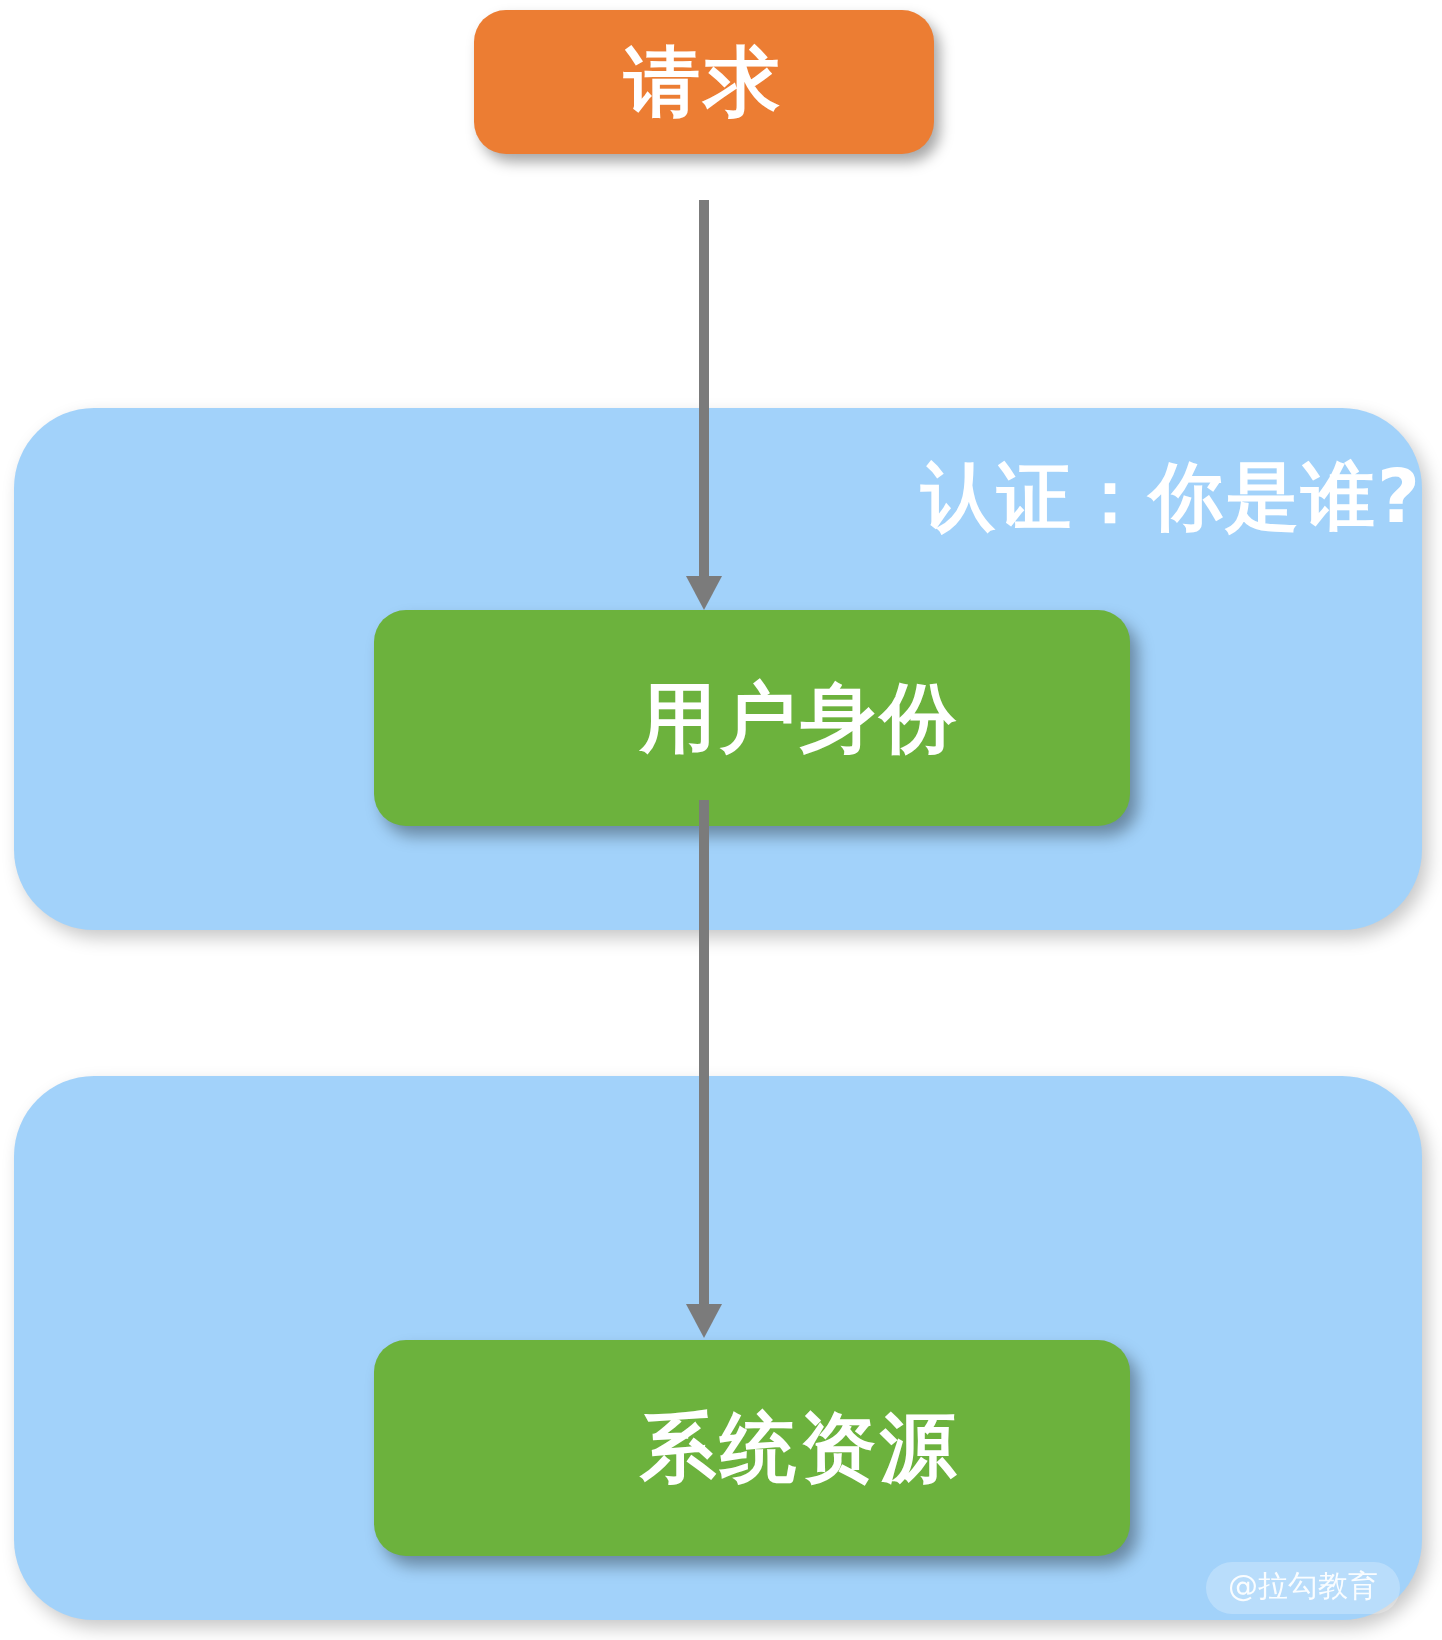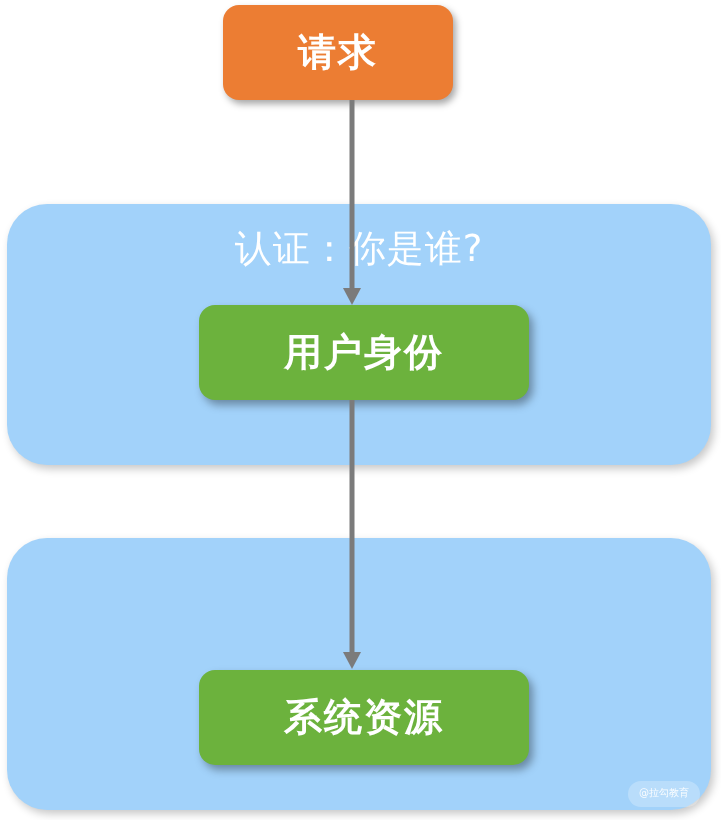--- a/index.html
+++ b/index.html
@@ -6,51 +6,52 @@
   .stage{
     position:relative;width:721px;height:820px;background:#ffffff;overflow:hidden;
     font-family:"DejaVu Sans","Liberation Sans",sans-serif;
   }
   .node{
     position:absolute;display:flex;align-items:center;justify-content:center;
     color:var(--text,#fff);font-weight:bold;font-size:38px;letter-spacing:2px;
     border-radius:16px;
   }
   .node-request{
-    left:223px;top:5px;width:230px;height:95px;
+    left:237px;top:5px;width:230px;height:72px;
     background:var(--request_node,#EC7D33);
     box-shadow:3px 4px 7px rgba(0,0,0,0.35);
     text-align:center;
   }
   .panel{
     position:absolute;left:7px;width:704px;
     background:var(--panel,#A2D2FA);border-radius:40px;
     box-shadow:3px 4px 9px rgba(0,0,0,0.22);
   }
   .panel-auth{top:204px;height:261px;}
   .panel-authz{top:538px;height:272px;}
   .panel-heading{
-    margin-top:20px;text-align:center;
-    color:var(--text,#fff);font-weight:normal;font-size:37px;letter-spacing:1px;
+    margin-top:20px;text-align:right;
+    color:var(--text,#fff);font-weight:bold;font-size:37px;letter-spacing:1px;
   }
   .node-entity{
     background:var(--entity_node,#6CB23D);
-    width:330px;height:95px;left:192px;
+    width:330px;height:108px;left:180px;
     box-shadow:4px 5px 8px rgba(0,0,0,0.35);
+    padding-left:48px;
   }
   .node-identity{top:101px;}
   .node-resource{top:132px;text-align:right;}
   .arrows{position:absolute;left:0;top:0;width:721px;height:820px;pointer-events:none;}
   .arrow line{stroke:var(--arrow,#7B7B7B);stroke-width:5px;}
   .arrow polygon{fill:var(--arrow,#7B7B7B);}
   .watermark{
     position:absolute;right:21px;bottom:13px;
     background:rgba(255,255,255,0.25);border-radius:14px;
     padding:3px 11px 5px 11px;
-    color:rgba(255,255,255,0.92);font-size:10px;line-height:18px;
+    color:rgba(255,255,255,0.92);font-size:15px;line-height:18px;
   }
 </style>
 </head>
 <body>
 
 <div class="stage">
 
   <div class="node node-request">请求</div>
 
   <div class="panel panel-auth">

